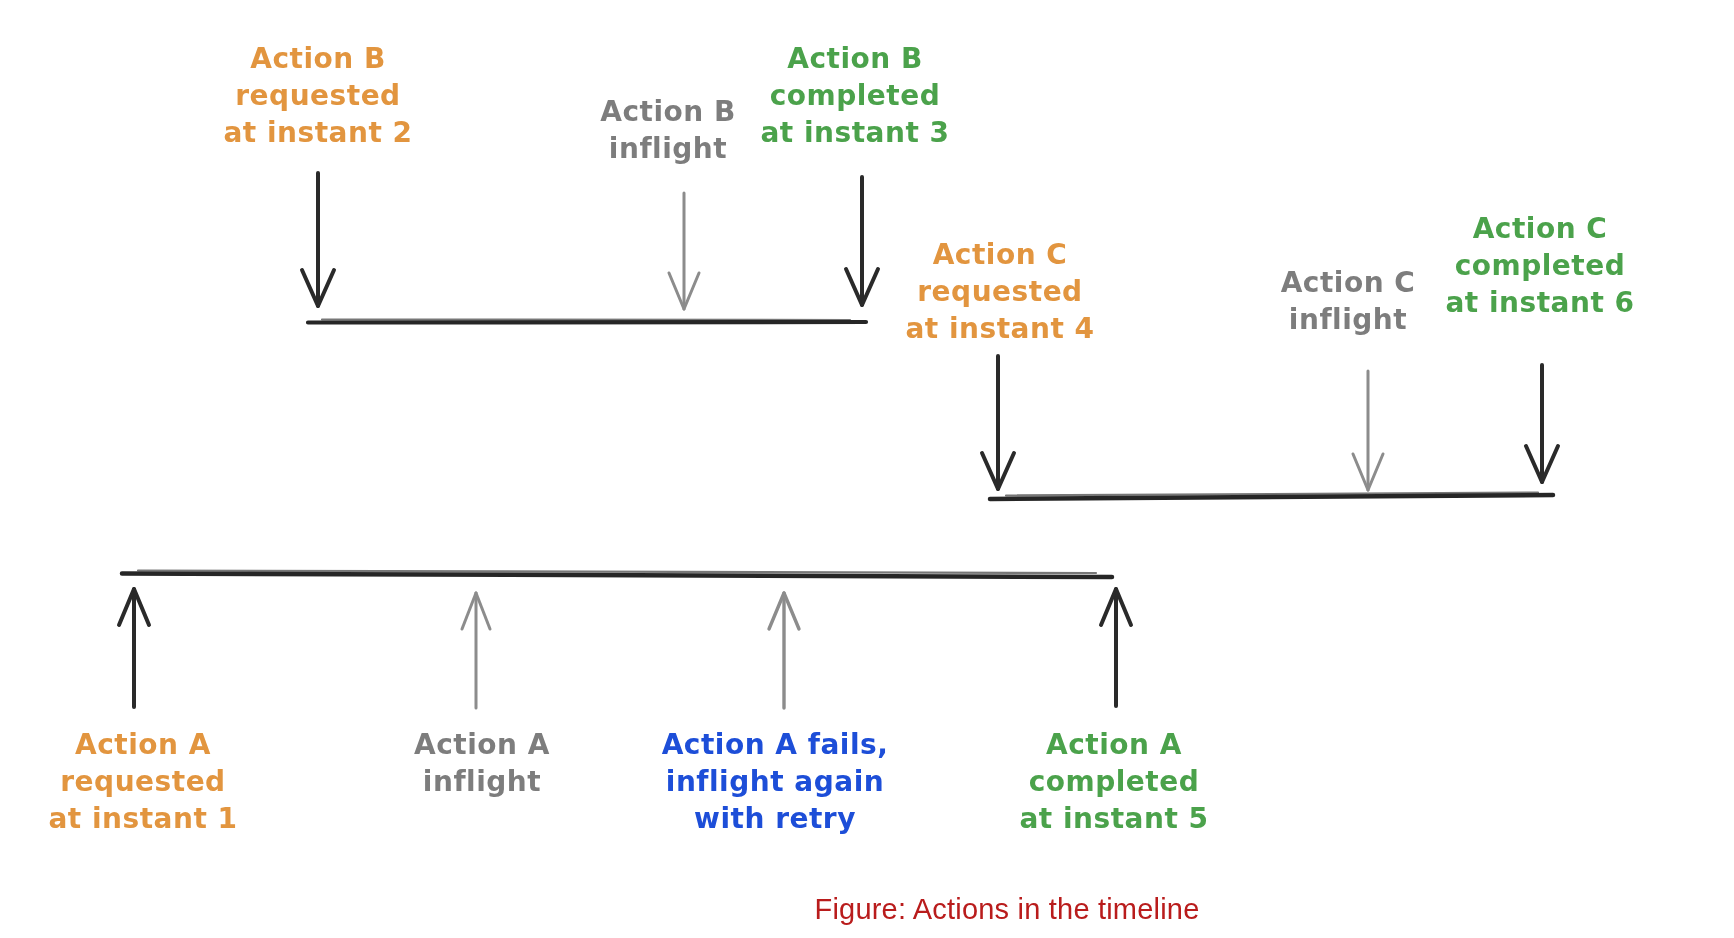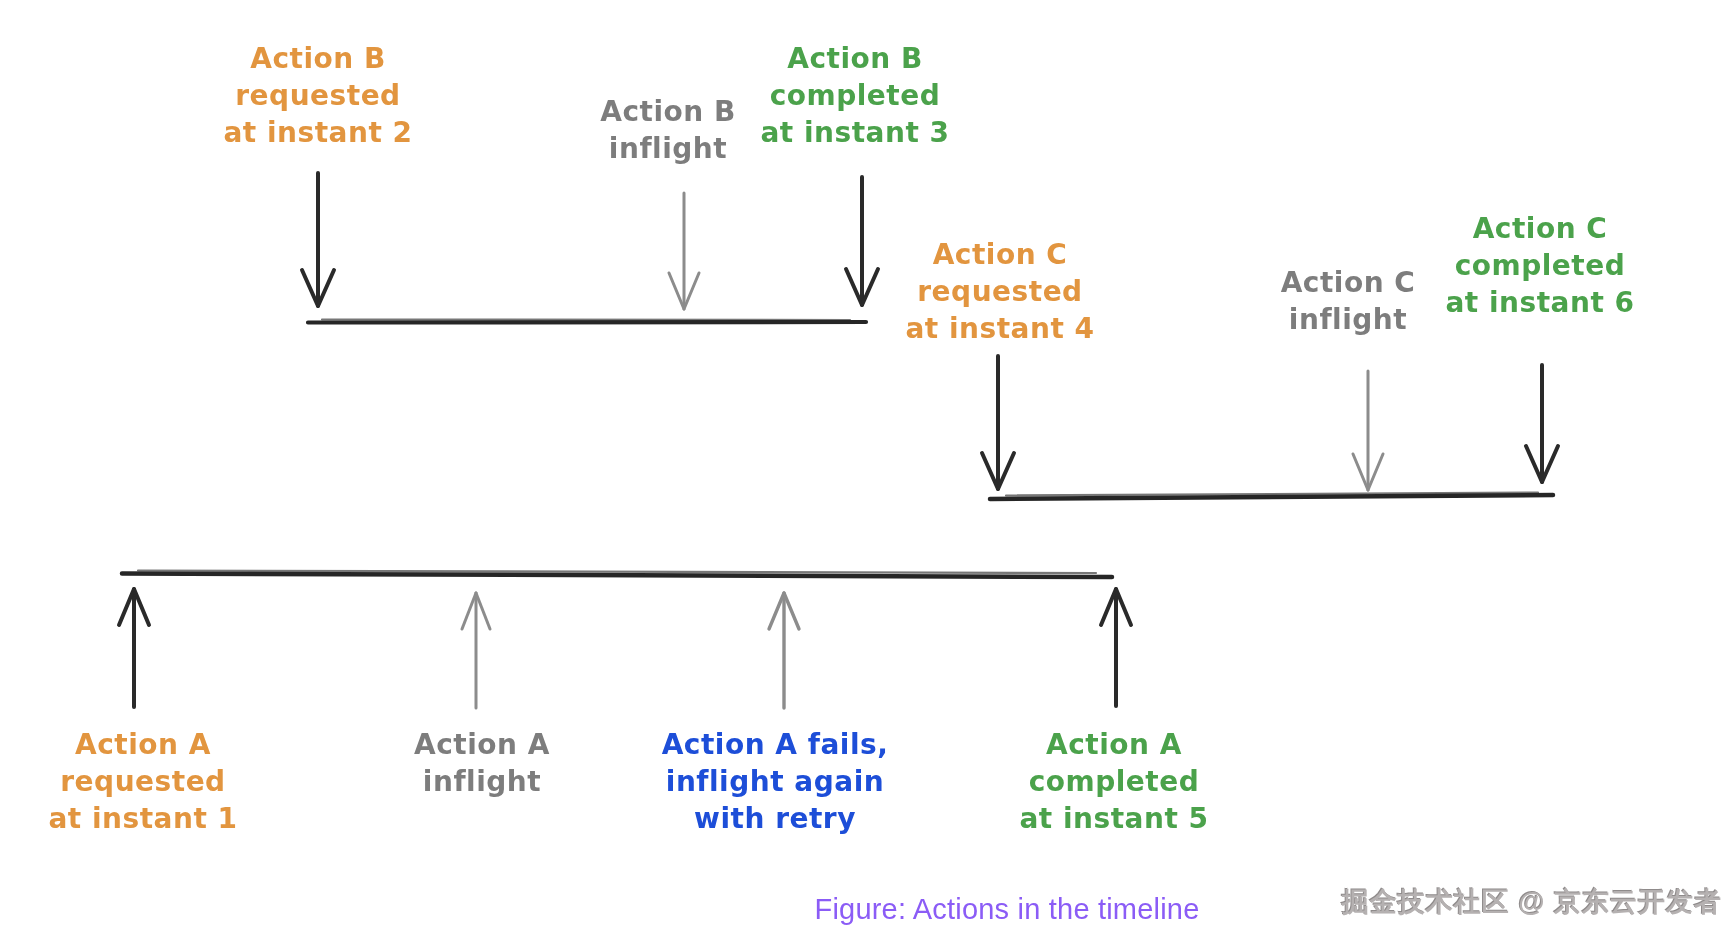--- a/index.html
+++ b/index.html
@@ -119,16 +119,15 @@
 at instant 1</div>
   <div class="lbl" style="left: 482px; top: 726px; color: rgb(125, 125, 125);">Action A
 inflight</div>
   <div class="lbl" style="left: 775px; top: 726px; color: #1d4ed8;">Action A fails,
 inflight again
 with retry</div>
   <div class="lbl" style="left: 1114px; top: 726px; color: rgb(75, 162, 75);">Action A
 completed
 at instant 5</div>
 
-  <div class="caption" style="left: 1007px; top: 893px; color: #8b5cf6;">Figure: Actions in the timeline</div>
+  <div class="caption" style="left: 1007px; top: 893px; color: #b91c1c;">Figure: Actions in the timeline</div>
 
-  <div class="watermark" style="color: rgb(181, 177, 177);">掘金技术社区 @ 京东云开发者</div>
 </div>
 
 </body></html>

